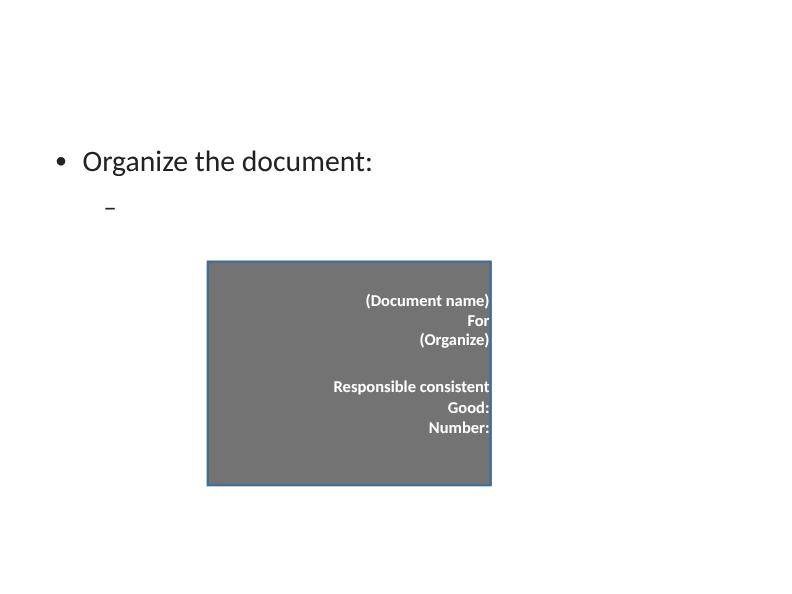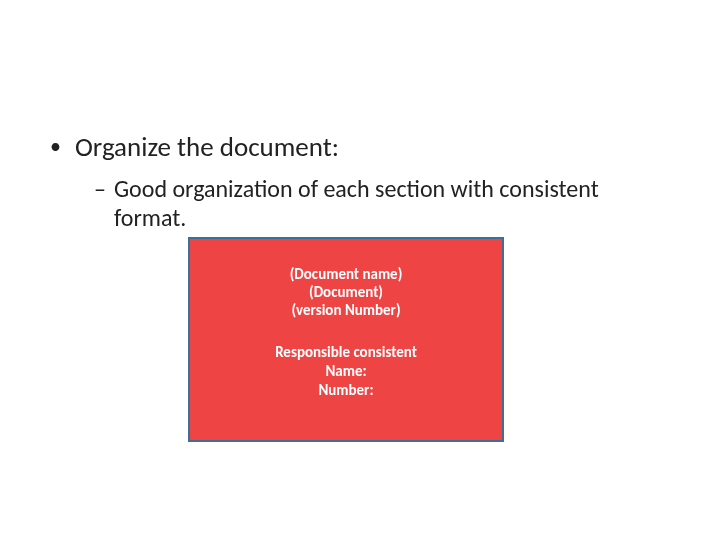--- a/index.html
+++ b/index.html
@@ -41,28 +41,28 @@
     .dash {
       margin-right: 8px;
     }
     .sub-text {
       max-width: 550px;
     }
     .info-box {
       position: absolute;
       left: 188px;
       top: 237px;
-      width: 316px;
+      width: 259px;
       height: 205px;
-      background: #ef4444;
+      background: #737373;
       border: 2px solid #3d6f9b;
       color: #ffffff;
       font-family: Calibri, "Segoe UI", Arial, sans-serif;
       font-weight: 600;
-      text-align: center;
+      text-align: right;
       padding-top: 26px;
     }
     .info-box .block1 {
       font-size: 15px;
       line-height: 1.2;
       margin-bottom: 24px;
     }
     .info-box .block2 {
       font-size: 15px;
       line-height: 1.25;
@@ -71,28 +71,27 @@
 </head>
 <body>
 
 <div class="content">
   <div class="bullet-line">
     <span class="bullet-dot">•</span>
     <span>Organize the document:</span>
   </div>
   <div class="sub-bullet-line">
     <span class="dash">–</span>
-    <span class="sub-text">Good organization of each section with consistent format.</span>
   </div>
 </div>
 
 <div class="info-box">
   <div class="block1">
     <div>(Document name)</div>
-    <div>(Document)</div>
-    <div>(version Number)</div>
+    <div>For</div>
+    <div>(Organize)</div>
   </div>
   <div class="block2">
     <div>Responsible consistent</div>
-    <div>Name:</div>
+    <div>Good:</div>
     <div>Number:</div>
   </div>
 </div>
 
 </body></html>

